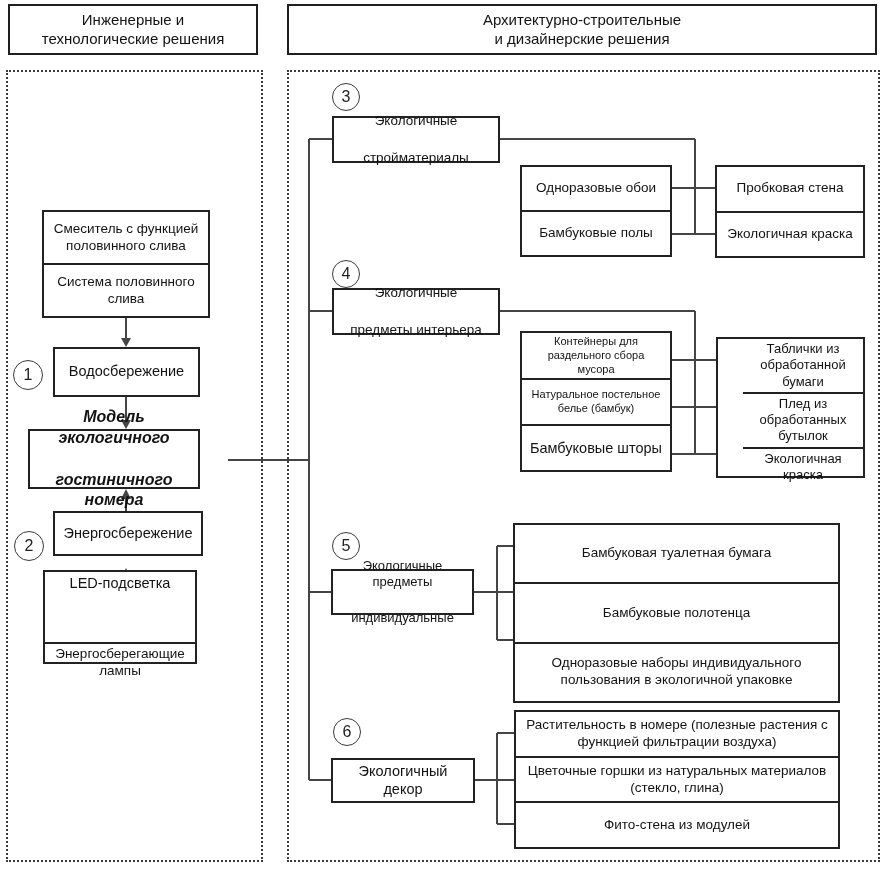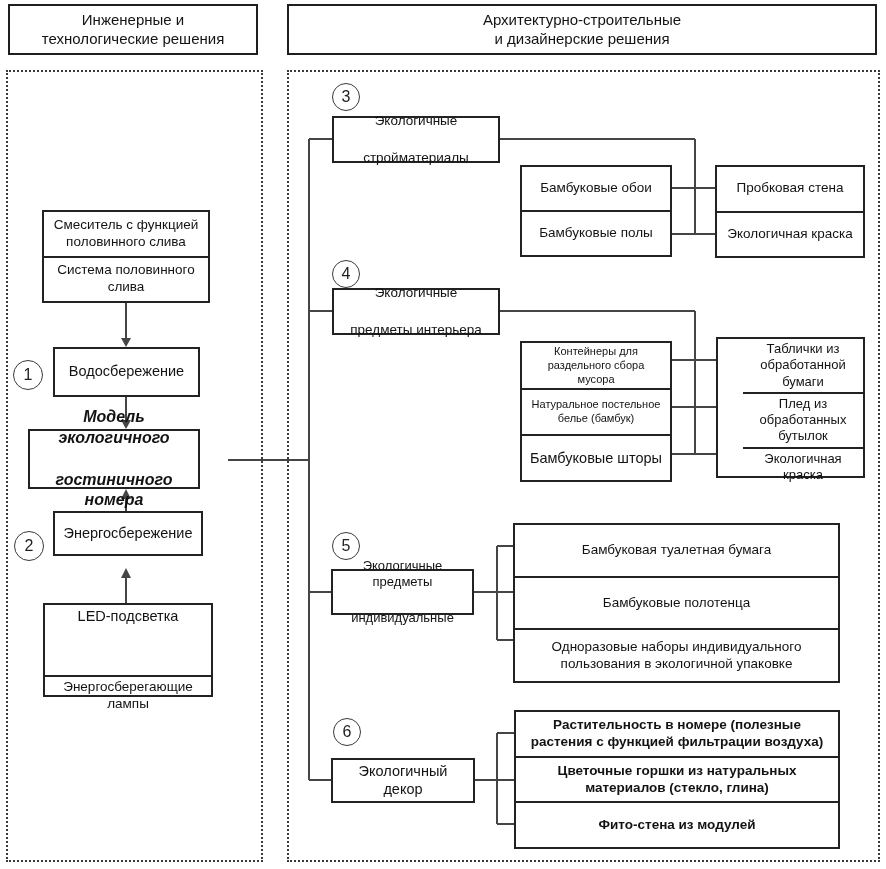--- a/index.html
+++ b/index.html
@@ -97,85 +97,85 @@
       <path d="M497 824 H514"></path>
     </g>
     <g fill="#454545" stroke="none">
       <polygon points="126,347 121,338 131,338"></polygon>
       <polygon points="126,429 121,420 131,420"></polygon>
       <polygon points="126,489 121,499 131,499"></polygon>
       <polygon points="126,568 121,578 131,578"></polygon>
     </g>
   </svg>
 
-  <div class="stack" style="left:42px;top:210px;width:168px;height:93px;">
+  <div class="stack" style="left:42px;top:210px;width:168px;height:108px;">
     <div class="cell">Смеситель с функцией половинного слива</div>
     <div class="cell">Система половинного слива</div>
   </div>
 
   <div class="badge" style="left:13px;top:360px;width:30px;height:30px;">1</div>
   <div class="box fs14" style="left:53px;top:347px;width:147px;height:50px;">Водосбережение</div>
 
   <div class="box model" style="left:28px;top:429px;width:172px;height:60px;">
     <div>Модель экологичного</div>
     <div>гостиничного номера</div>
   </div>
 
   <div class="badge" style="left:14px;top:531px;width:30px;height:30px;">2</div>
   <div class="box fs14" style="left:53px;top:511px;width:150px;height:45px;">Энергосбережение</div>
 
-  <div class="stack" style="left:43px;top:603px;width:170px;height:94px;gap:48px;">
+  <div class="stack" style="left:43px;top:570px;width:154px;height:94px;gap:48px;">
     <div class="cell fs14">LED-подсветка</div>
     <div class="cell">Энергосберегающие лампы</div>
   </div>
 
   <div class="badge" style="left:332px;top:83px;width:28px;height:28px;">3</div>
   <div class="box" style="left:332px;top:116px;width:168px;height:47px;">
     <div>Экологичные</div>
     <div>стройматериалы</div>
   </div>
   <div class="stack" style="left:520px;top:165px;width:152px;height:92px;">
-    <div class="cell">Бамбуковые обои</div>
+    <div class="cell">Одноразовые обои</div>
     <div class="cell">Бамбуковые полы</div>
   </div>
   <div class="stack" style="left:715px;top:165px;width:150px;height:93px;">
     <div class="cell">Пробковая стена</div>
     <div class="cell">Экологичная краска</div>
   </div>
 
   <div class="badge" style="left:332px;top:260px;width:28px;height:28px;">4</div>
   <div class="box" style="left:332px;top:288px;width:168px;height:47px;">
     <div>Экологичные</div>
     <div>предметы интерьера</div>
   </div>
-  <div class="stack" style="left:520px;top:341px;width:152px;height:141px;">
+  <div class="stack" style="left:520px;top:331px;width:152px;height:141px;">
     <div class="cell fs11">Контейнеры для раздельного сбора мусора</div>
     <div class="cell fs11">Натуральное постельное белье (бамбук)</div>
     <div class="cell fs14">Бамбуковые шторы</div>
   </div>
   <div class="stack" style="left:716px;top:337px;width:149px;height:141px;padding-left:25px;">
     <div class="cell fs13">Таблички из обработанной бумаги</div>
     <div class="cell fs12">Плед из обработанных бутылок</div>
     <div class="cell fs13">Экологичная краска</div>
   </div>
 
   <div class="badge" style="left:332px;top:532px;width:28px;height:28px;">5</div>
   <div class="box fs13" style="left:331px;top:569px;width:143px;height:46px;">
     <div>Экологичные предметы</div>
     <div>индивидуальные</div>
   </div>
-  <div class="stack" style="left:513px;top:523px;width:327px;height:160px;">
+  <div class="stack" style="left:513px;top:523px;width:327px;height:180px;">
     <div class="cell">Бамбуковая туалетная бумага</div>
     <div class="cell">Бамбуковые полотенца</div>
     <div class="cell">Одноразовые наборы индивидуального пользования в экологичной упаковке</div>
   </div>
 
   <div class="badge" style="left:333px;top:718px;width:28px;height:28px;">6</div>
   <div class="box fs14" style="left:331px;top:758px;width:144px;height:45px;">
     <div>Экологичный декор</div>
   </div>
-  <div class="stack" style="left:514px;top:710px;width:326px;height:139px;font-weight:bold;">
+  <div class="stack" style="left:514px;top:710px;width:326px;height:139px;">
     <div class="cell">Растительность в номере (полезные растения с функцией фильтрации воздуха)</div>
     <div class="cell">Цветочные горшки из натуральных материалов (стекло, глина)</div>
     <div class="cell">Фито-стена из модулей</div>
   </div>
 
 </div>
 
 </body></html>

